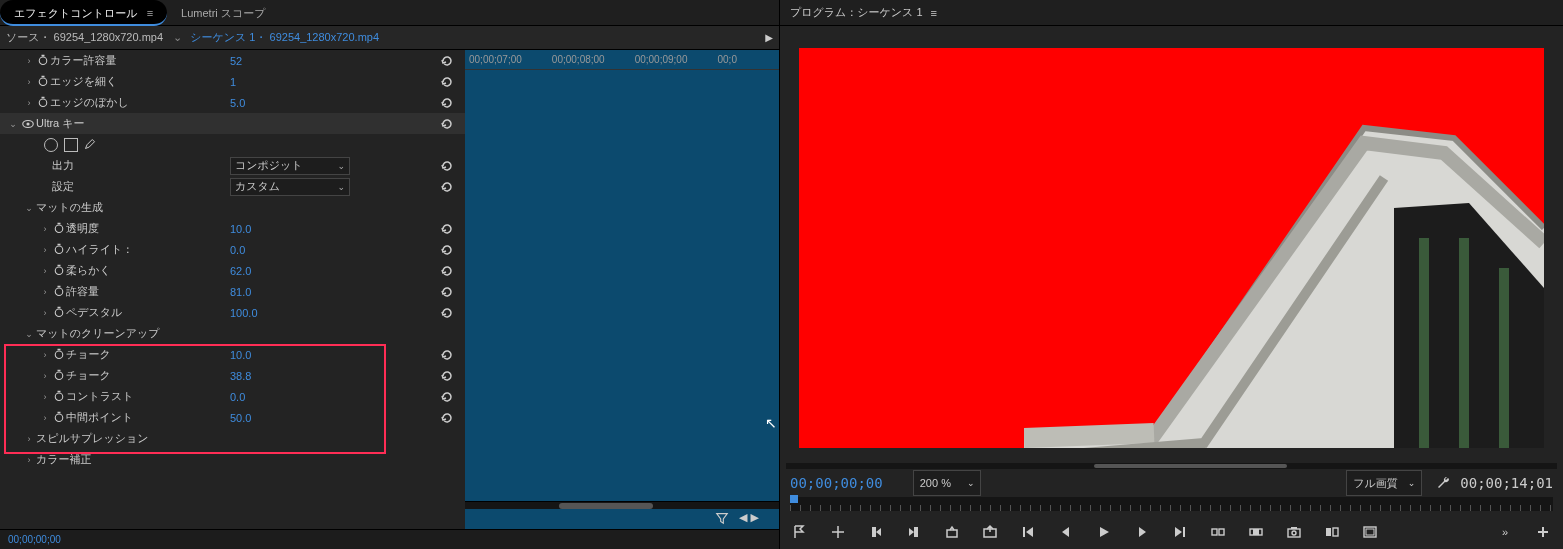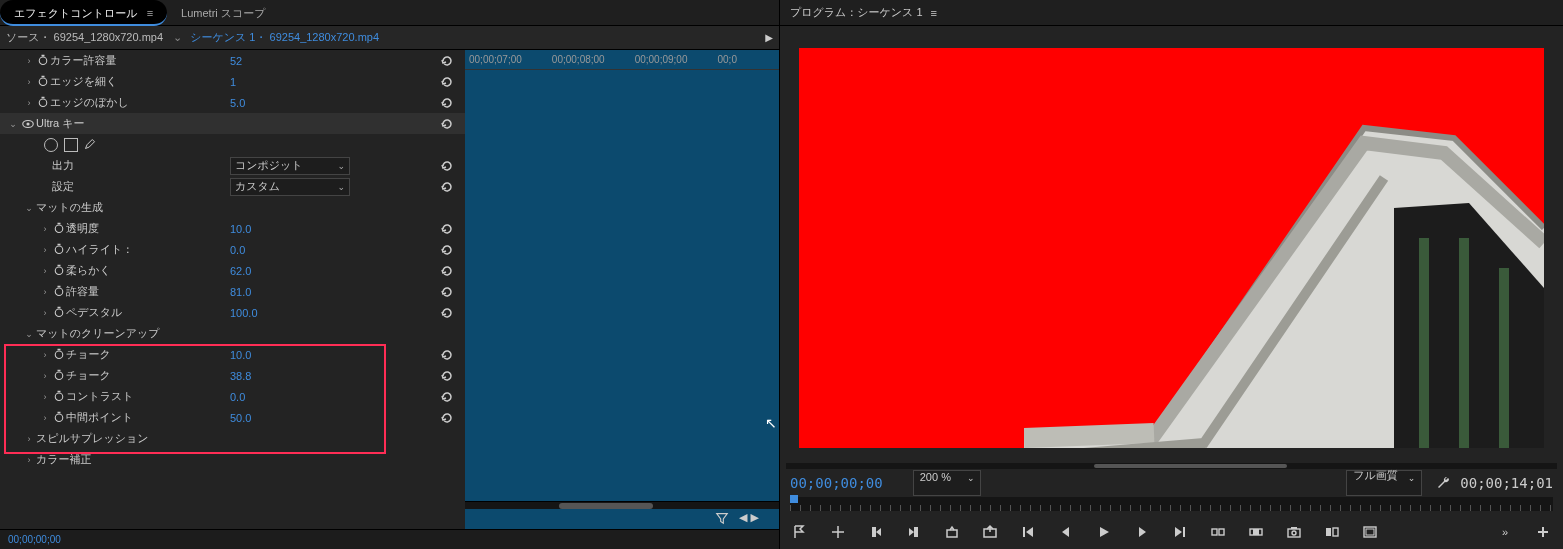--- a/index.html
+++ b/index.html
@@ -62,21 +62,21 @@
   .prog-header { height:26px; display:flex; align-items:center; padding:0 10px; background:#1f1f1f; border-bottom:1px solid #000; }
   .viewer-wrap { flex:1; display:flex; align-items:center; justify-content:center; padding:6px 6px 0 6px; }
   .viewer { width:745px; height:400px; background:#ff0000; position:relative; overflow:hidden; }
   .building { position:absolute; right:0px; top:40px; width:520px; height:390px; }
   .building svg { width:100%; height:100%; }
   .viewer-scroll { height:6px; background:#151515; margin:0 6px; position:relative; }
   .viewer-scroll .thumb { position:absolute; left:40%; width:25%; height:4px; top:1px; background:#555; border-radius:2px; }
   .info-row { display:flex; align-items:center; height:24px; padding:4px 10px 0 10px; }
   .tc-big { color:#3f8cde; font-family:monospace; font-size:14px; }
   .info-row .spacer { flex:1; }
-  .sel-small { display:inline-flex; align-items:flex-end; background:#1d1d1d; border:1px solid #444; height:18px; padding:12px 6px; cursor:pointer; color:#ccc; margin:0 6px; }
+  .sel-small { display:inline-flex; align-items:center; background:#1d1d1d; border:1px solid #444; height:18px; padding:12px 6px; cursor:pointer; color:#ccc; margin:0 6px; }
   .wrench { margin:0 8px; }
   .timeline-row { height:22px; padding:4px 10px 0 10px; position:relative; }
   .t-track { height:14px; background:#151515; position:relative; }
   .t-playhead { position:absolute; left:0; top:-2px; width:8px; height:8px; background:#3f8cde; }
   .t-ticks { position:absolute; left:0; right:0; bottom:0; height:6px;
     background-image: repeating-linear-gradient(to right, #555 0, #555 1px, transparent 1px, transparent 10px);
   }
   .transport { height:34px; display:flex; align-items:center; justify-content:center; gap:18px; padding:0 10px; }
   .tbtn { width:20px; height:20px; display:flex; align-items:center; justify-content:center; cursor:pointer; color:#ccc; }
   .tbtn svg { width:16px; height:16px; }

